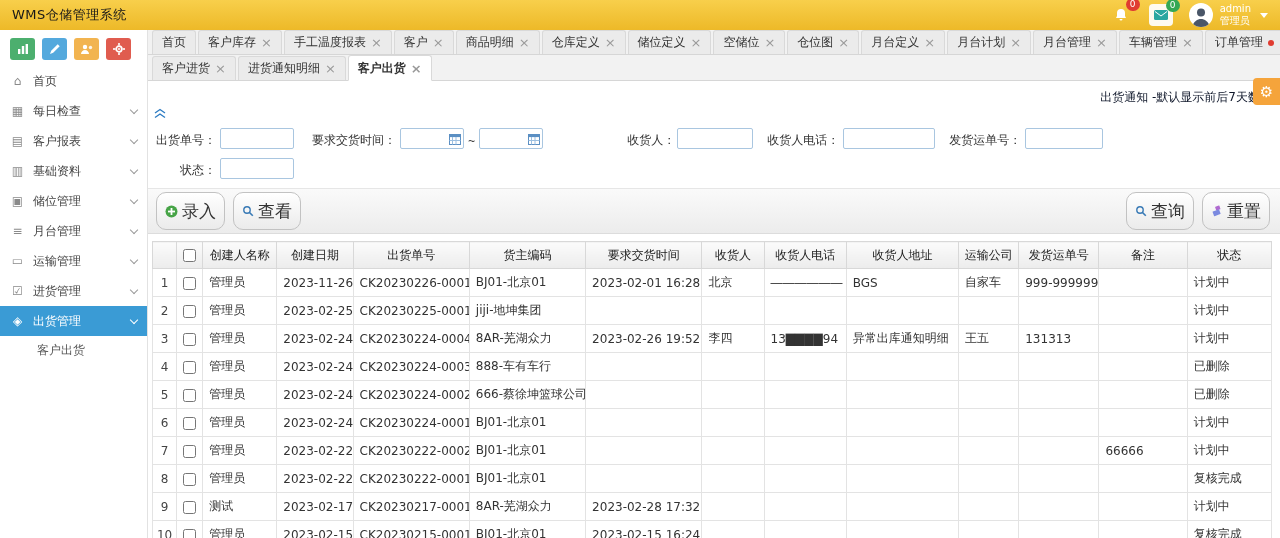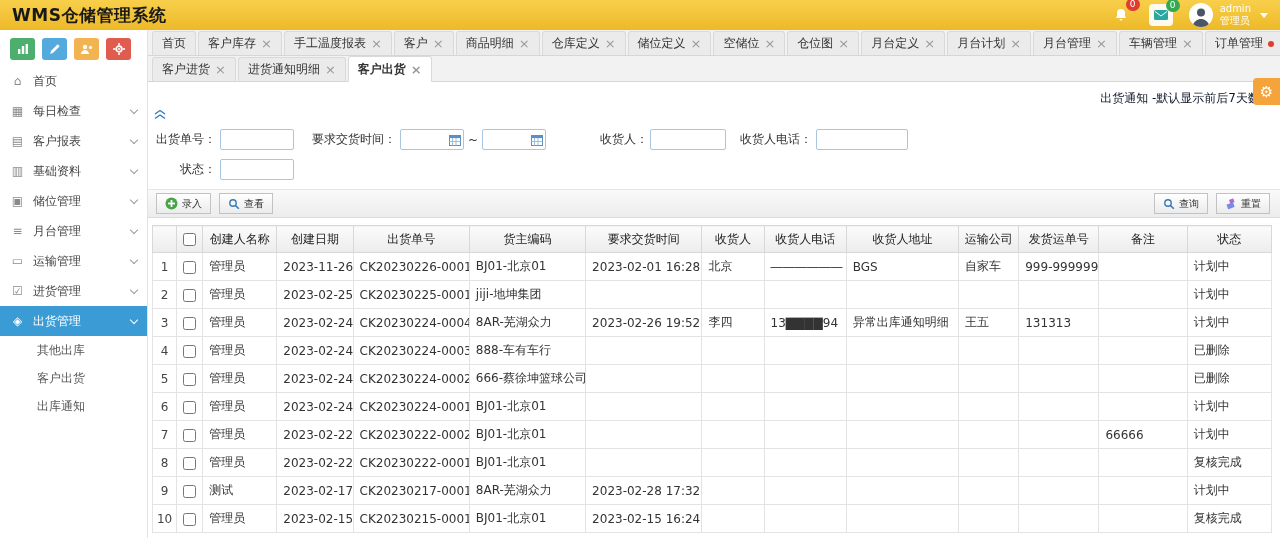--- a/index.html
+++ b/index.html
@@ -1,18 +1,18 @@
 <!DOCTYPE html>
 <html><head>
 <meta charset="utf-8">
 <style>
 *{box-sizing:border-box;margin:0;padding:0;}
 html,body{width:1280px;height:538px;overflow:hidden;font-family:"DejaVu Sans","Liberation Sans",sans-serif;font-size:12px;color:#333;background:#fff;}
 .topbar{height:30px;display:flex;align-items:center;background:linear-gradient(#f8cf4b,#edb928);padding:0 12px;}
-.app-title{font-size:17px;font-weight:bold;color:#181818;letter-spacing:.5px;text-align:right;}
+.app-title{font-size:13px;font-weight:normal;color:#181818;letter-spacing:.5px;text-align:right;}
 .topbar-right{margin-left:auto;display:flex;align-items:center;gap:16px;}
 .chip{position:relative;display:flex;align-items:center;justify-content:center;width:24px;height:24px;cursor:pointer;}
 .chip.mail{background:rgba(255,255,255,.92);border-radius:4px;height:22px;}
 .badge{position:absolute;top:-5px;right:-7px;min-width:14px;height:13px;line-height:13px;border-radius:7px;font-size:9px;color:#fff;text-align:center;padding:0 3px;}
 .badge.red{background:#e03c31;}
 .badge.green{background:#35a854;}
 .userbox{display:flex;align-items:center;gap:7px;cursor:pointer;}
 .user-text{color:#fff;font-size:10px;line-height:1.25;}
 .user-caret{width:0;height:0;border-left:4px solid transparent;border-right:4px solid transparent;border-top:5px solid #fff;margin-left:2px;}
 .body{display:flex;height:508px;}
@@ -31,33 +31,33 @@
 .tab{display:flex;align-items:center;gap:5px;height:24px;padding:0 9px;background:#ebebeb;border:1px solid #d9d9d9;border-bottom:none;border-radius:3px 3px 0 0;white-space:nowrap;cursor:pointer;}
 .tab.active{background:#fff;font-weight:bold;height:26px;margin-bottom:-1px;border-bottom:1px solid #fff;}
 .tab-close{color:#999;font-size:13px;line-height:1;cursor:pointer;}
 .tab-dot{width:6px;height:6px;border-radius:50%;background:#e03c31;}
 .panel{flex:1;position:relative;}
 .notice{padding:8px 8px 2px;color:#0f172a;text-align:right;}
 .collapse{padding:0 0 2px 5px;height:15px;cursor:pointer;}
 .form-area{padding:5px 8px 0;}
 .frow{display:flex;align-items:center;margin-bottom:9px;}
 .flabel{text-align:right;padding-right:4px;color:#333;white-space:nowrap;}
-.fg{display:inline-flex;align-items:center;margin-right:14px;}
-.gapr{margin-right:54px;}
+.fg{display:inline-flex;align-items:flex-end;margin-right:14px;font-family:Liberation Mono, monospace;}
+.gapr{margin-right:84px;}
 .lw64{width:64px;}.lw92{width:92px;}.lw50{width:50px;}.lw76{width:76px;}.lw62{width:62px;}
 .tinput{height:21px;border:1px solid #a9c6e0;border-radius:2px;padding:0 4px;font-size:12px;font-family:inherit;background:#fff;}
 .iw74{width:74px;}.iw64{width:64px;}.iw76{width:76px;}.iw92{width:92px;}.iw78{width:78px;}
 .date-wrap{position:relative;display:inline-flex;align-items:center;}
 .date-wrap .tinput{padding-right:17px;}
 .date-wrap svg{position:absolute;right:3px;}
 .tilde{margin:0 4px;color:#333;}
 .selectbox{width:70px;height:21px;border:1px solid #a9c6e0;border-radius:2px;background:#fff;display:flex;align-items:center;justify-content:space-between;padding:0 4px;cursor:pointer;font-size:11px;color:#333;}
 .caret-down{width:0;height:0;border-left:4px solid transparent;border-right:4px solid transparent;border-top:5px solid #666;}
 .action-bar{display:flex;align-items:center;gap:8px;background:linear-gradient(#fafafa,#ececec);border-top:1px solid #e6e6e6;border-bottom:1px solid #dcdcdc;padding:3px 10px 3px 8px;}
-.btn{display:inline-flex;align-items:center;gap:4px;height:21px;padding:0 8px;background:linear-gradient(#fff,#ebebeb);border:1px solid #c2c2c2;border-radius:0;font-size:10px;color:#333;cursor:pointer;font-family:inherit;}
+.btn{display:inline-flex;align-items:center;gap:4px;height:38px;padding:0 8px;background:linear-gradient(#fff,#ebebeb);border:1px solid #c2c2c2;border-radius:10px;font-size:17px;color:#333;cursor:pointer;font-family:inherit;}
 .spacer{flex:1;}
 .grid-wrap{padding:7px 8px 0 4px;}
 table{border-collapse:collapse;table-layout:fixed;width:100%;padding-left:48px;}
 th{background:linear-gradient(#fbfbfb,#ececec);border:1px solid #d8d8d8;height:27px;font-weight:normal;color:#222;padding:0 4px;overflow:hidden;white-space:nowrap;}
 td{border:1px solid #e3e3e3;height:28px;padding:0 6px;overflow:hidden;white-space:nowrap;color:#333;}
 td.cnum{text-align:center;color:#444;padding:0;}
 td.ccheck,th.ccheck{text-align:center;padding:0;}
 input[type=checkbox]{width:13px;height:13px;margin:0;vertical-align:middle;}
 .fab{position:absolute;top:48px;right:0;width:27px;height:27px;background:#f5a43b;color:#fff;border-radius:4px 0 0 4px;display:flex;align-items:center;justify-content:center;font-size:15px;cursor:pointer;z-index:5;}
 </style>
@@ -174,23 +174,21 @@
         <div class="menu-item">
           <span class="mi-icon">☑</span>
           <span class="mi-label">进货管理</span>
           <span class="mi-caret"></span>
         </div>
         <div class="menu-item active">
           <span class="mi-icon">◈</span>
           <span class="mi-label">出货管理</span>
           <span class="mi-caret"></span>
         </div>
-        <div class="sub-item">其他出库</div>
         <div class="sub-item">客户出货</div>
-        <div class="sub-item">出库通知</div>
       </nav>
   </aside>
 
   <main class="main">
     <div class="tabrow" id="tabrow1">
         <div class="tab">
           <span class="tab-label">首页</span>
         </div>
         <div class="tab">
           <span class="tab-label">客户库存</span>
@@ -301,20 +299,24 @@
             </span>
           </span>
           <span class="fg">
             <span class="flabel lw50">收货人：</span>
             <input class="tinput iw76" style="">
           </span>
           <span class="fg">
             <span class="flabel lw76">收货人电话：</span>
             <input class="tinput iw92" style="">
           </span>
+          <span class="fg">
+            <span class="flabel lw76">发货运单号：</span>
+            <input class="tinput iw78" style="">
+          </span>
         </div>
         <div class="frow">
           <span class="fg">
             <span class="flabel lw64">状态：</span>
             <input class="tinput iw74" style="">
           </span>
         </div>
       </div>
 
       <div class="action-bar">

